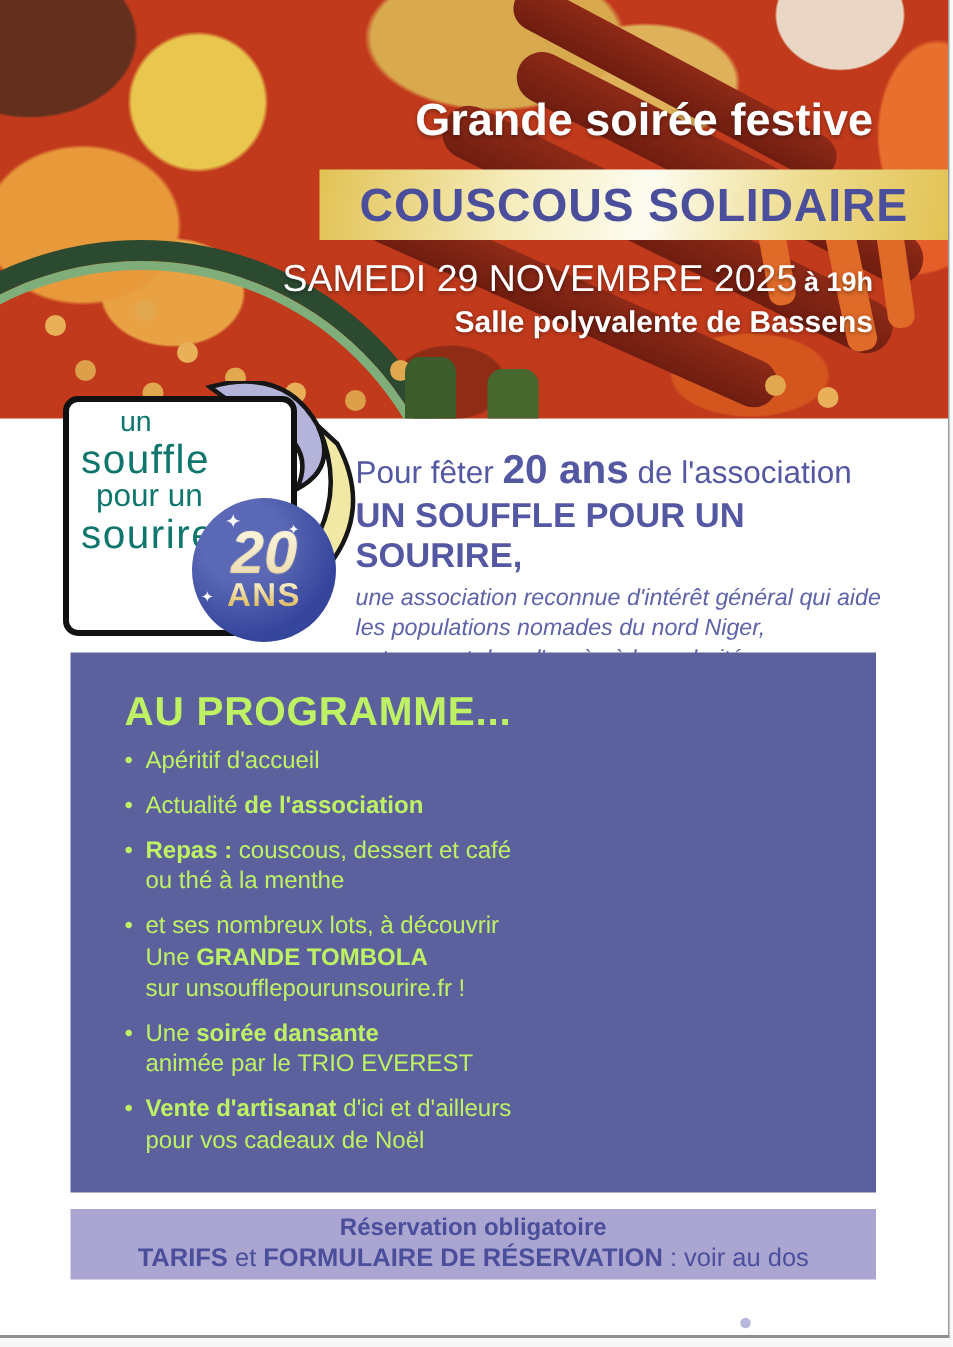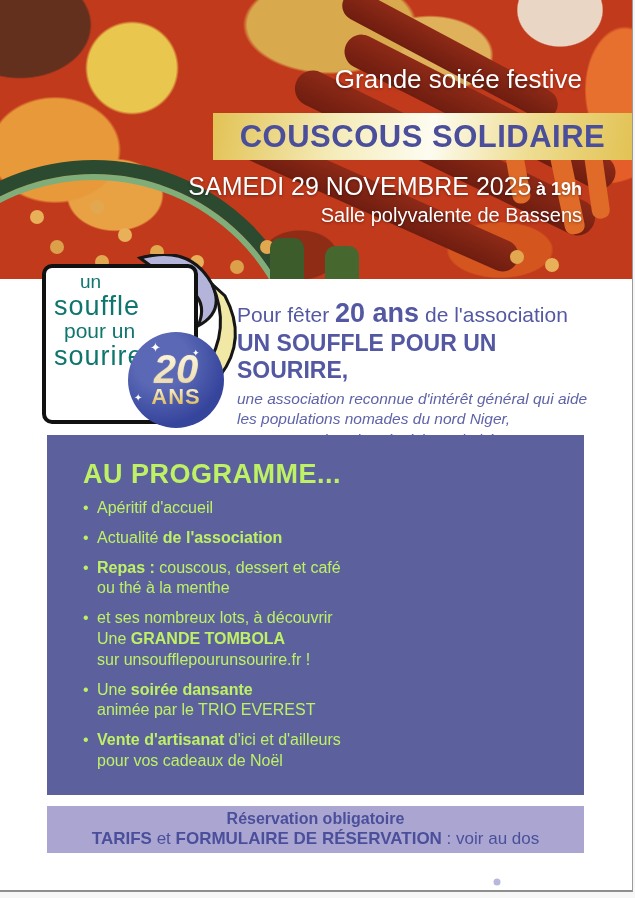--- a/index.html
+++ b/index.html
@@ -35,30 +35,30 @@
   .chickpeas{position:absolute;left:90px;top:200px;width:14px;height:14px;border-radius:50%;background:#e2a84f;
     box-shadow:28px 28px 0 #e8b058, -40px 40px 0 #dda04a, 60px 45px 0 #e2a84f, 100px 55px 0 #e8b058,
                140px 60px 0 #dda04a, 5px 55px 0 #e2a84f, 170px 40px 0 #e2a84f, -60px 10px 0 #e8b058,
                420px 50px 0 #e2a84f, 455px 58px 0 #e8b058;}
   .zucchini{position:absolute;left:270px;top:238px;width:34px;height:60px;background:#3d5c2b;border-radius:10px;
     box-shadow:55px 8px 0 #46682f;}
   .bowl-rim{position:absolute;left:-130px;top:160px;width:420px;height:420px;border-radius:50%;
     border:14px solid #2c4a30;box-shadow:0 0 0 6px #7fae7a inset;}
 
   
-  .top-title{position:absolute;right:50px;top:64px;color:#fff;font-size:26px;font-weight:400;
+  .top-title{position:absolute;right:50px;top:64px;color:#fff;font-size:30px;font-weight:700;
     text-shadow:0 1px 3px rgba(0,0,0,.35);}
   .gold-band{position:absolute;left:213px;top:113px;width:419px;height:47px;
     background:linear-gradient(100deg,#e2c254 0%,#f5ecba 30%,#fdfcf0 52%,#eedd92 75%,#e2c254 100%);
     display:flex;align-items:center;justify-content:center;}
   .gold-band .t{color:#4b4f9b;font-size:31px;font-weight:700;letter-spacing:.5px;}
   .date-line{position:absolute;right:50px;top:172px;color:#fff;text-shadow:0 1px 3px rgba(0,0,0,.4);}
   .date-line .d{font-size:25px;font-weight:400;}
   .date-line .h{font-size:18px;font-weight:700;}
-  .venue{position:absolute;right:50px;top:204px;color:#fff;font-size:20px;font-weight:400;
+  .venue{position:absolute;right:50px;top:204px;color:#fff;font-size:20px;font-weight:700;
     text-shadow:0 1px 3px rgba(0,0,0,.4);text-align:right;}
 
   
   .logo{position:absolute;left:40px;top:258px;width:200px;height:175px;}
   .logo-box{position:absolute;left:2px;top:6px;width:148px;height:152px;background:#fff;
     border:4px solid #111;border-radius:10px;}
   .logo-swoosh{position:absolute;left:70px;top:-4px;width:140px;height:175px;}
   .logo-text{position:absolute;left:14px;top:14px;color:#0f766e;line-height:1.05;}
   .logo-text .l1{font-size:19px;margin-left:26px;}
   .logo-text .l2{font-size:27px;letter-spacing:1px;}

